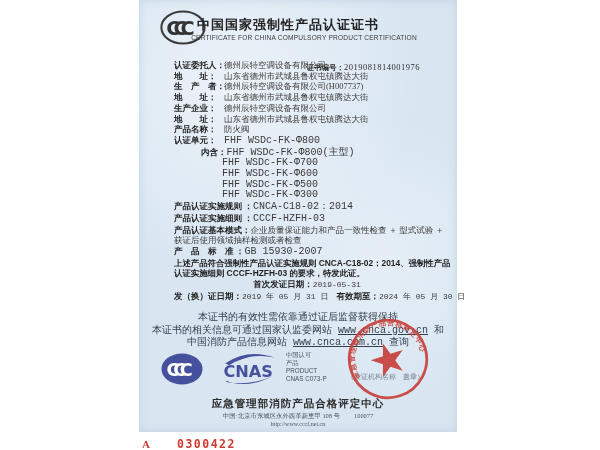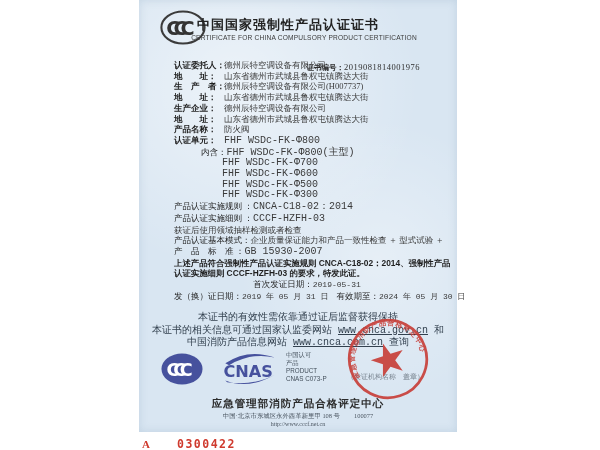--- a/index.html
+++ b/index.html
@@ -24,21 +24,21 @@
   .h-sub{position:absolute;left:30px;top:34px;width:270px;text-align:center;
     font-family:"Liberation Sans",sans-serif;font-size:6.6px;color:#3a3a3a;letter-spacing:.2px;}
   .cert-no{position:absolute;left:0;top:62px;width:281px;text-align:right;font-size:8px;}
   .cert-no .lab{font-family:"Liberation Sans",sans-serif;font-weight:bold;font-size:7.5px;}
   .cert-no .num{font-family:"Liberation Serif",serif;font-size:8.5px;letter-spacing:.5px;}
   
   .body{position:absolute;left:35px;top:60px;width:266px;font-size:8.5px;line-height:10.7px;}
   .row{white-space:nowrap;}
   .lbl{display:inline-block;width:50px;font-weight:bold;font-size:8.5px;
        font-family:"Liberation Sans",sans-serif;color:#1f1f1f;}
-  .lbl2{font-weight:normal;font-size:8.5px;font-family:"Liberation Sans",sans-serif;color:#1f1f1f;}
+  .lbl2{font-weight:bold;font-size:8.5px;font-family:"Liberation Sans",sans-serif;color:#1f1f1f;}
   .val{font-size:8.5px;color:#3a3a3a;}
   .code{font-family:"Liberation Mono",monospace;font-size:10px;color:#3a3a3a;}
   .indent-nei{padding-left:27px;}
   .model{padding-left:48px;}
   .stmt{font-weight:bold;font-family:"Liberation Sans",sans-serif;font-size:8.4px;color:#1f1f1f;white-space:nowrap;}
   .center-row{text-align:center;}
   .daterow{font-size:8px;white-space:nowrap;}
   .daterow .code{font-size:8px;}
   
   .notice{position:absolute;left:0;top:312px;width:100%;text-align:center;font-size:10px;
@@ -95,22 +95,22 @@
     <div class="row"><span class="lbl">认证单元：</span><span class="code">FHF WSDc-FK-Φ800</span></div>
 
     <div class="row indent-nei"><span class="lbl2">内含：</span><span class="code">FHF WSDc-FK-Φ800(主型)</span></div>
     <div class="row model code">FHF WSDc-FK-Φ700</div>
     <div class="row model code">FHF WSDc-FK-Φ600</div>
     <div class="row model code">FHF WSDc-FK-Φ500</div>
     <div class="row model code">FHF WSDc-FK-Φ300</div>
 
     <div class="row"><span class="lbl2">产品认证实施规则 ：</span><span class="code">CNCA-C18-02：2014</span></div>
     <div class="row"><span class="lbl2">产品认证实施细则 ：</span><span class="code">CCCF-HZFH-03</span></div>
+    <div class="row"><span class="lbl2">产品认证基本模式：</span><span class="val">企业质量保证能力和产品一致性检查 ＋ 型式试验 ＋</span></div>
     <div class="row"><span class="val">获证后使用领域抽样检测或者检查</span></div>
-    <div class="row"><span class="lbl2">产品认证基本模式：</span><span class="val">企业质量保证能力和产品一致性检查 ＋ 型式试验 ＋</span></div>
     <div class="row"><span class="lbl2">产　品　标　准 ：</span><span class="code">GB 15930-2007</span></div>
 
     <div class="stmt">上述产品符合强制性产品认证实施规则 CNCA-C18-02：2014、强制性产品</div>
     <div class="stmt">认证实施细则 CCCF-HZFH-03 的要求，特发此证。</div>
 
     <div class="row center-row daterow">
       <span class="lbl2">首次发证日期：</span><span class="code">2019-05-31</span>
     </div>
     <div class="row daterow">
       <span class="lbl2">发（换）证日期：</span><span class="code">2019 年 05 月 31 日</span>

